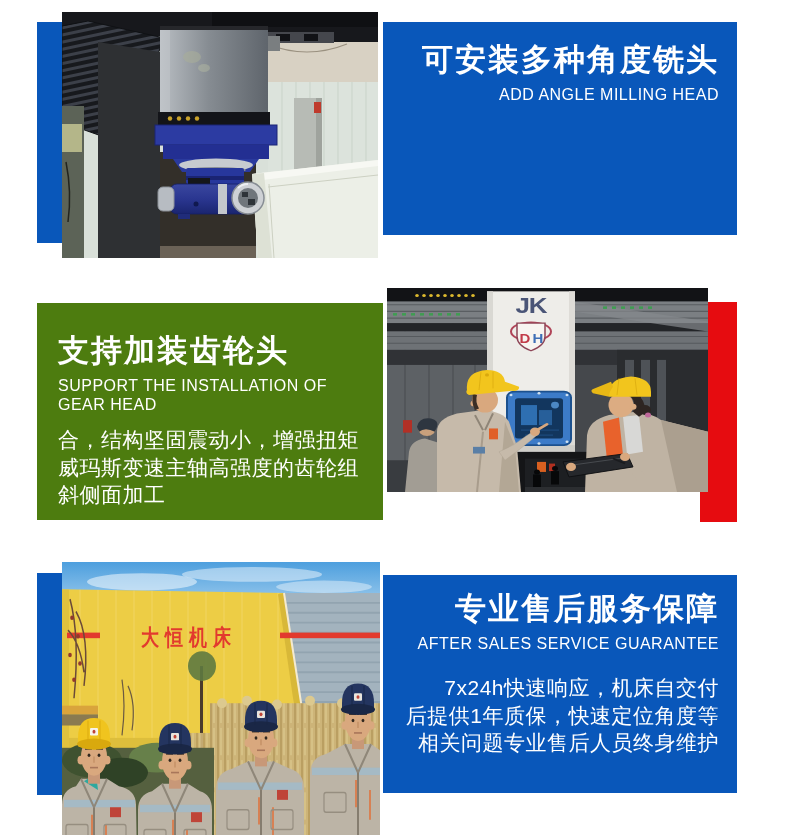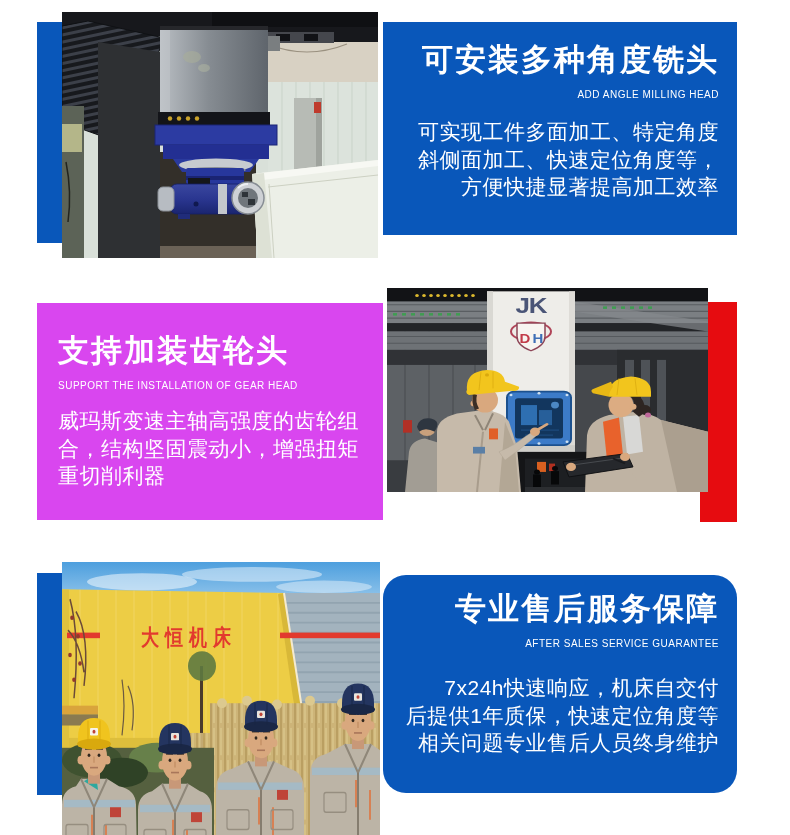--- a/index.html
+++ b/index.html
@@ -5,39 +5,39 @@
   html,body{margin:0;padding:0;background:#ffffff;}
   .stage{position:relative;width:790px;height:835px;background:#fff;overflow:hidden;
          font-family:"Liberation Sans","DejaVu Sans",sans-serif;}
   .abs{position:absolute;}
   .accent-blue{background:#0957ba;}
   .accent-red{background:#e60c10;}
   .photo{overflow:hidden;}
   .photo svg{display:block;width:100%;height:100%;}
   .panel{box-sizing:border-box;color:#ffffff;}
   .panel-blue{background:#0957ba;}
-  .panel-red{background:#d946ef;}
+  .panel-red{background:#4d7c0f;}
   .t-right{text-align:right;}
   .t-left{text-align:left;}
   .title{font-weight:bold;font-size:31px;line-height:39px;letter-spacing:2px;}
-  .subtitle{font-size:10px;line-height:19px;letter-spacing:0.5px;margin-top:6px;}
+  .subtitle{font-size:16px;line-height:19px;letter-spacing:0.5px;margin-top:6px;}
   .bodytext{font-size:21px;line-height:27.5px;letter-spacing:0.5px;margin-top:14px;}
   
   #a1{left:37px;top:22px;width:30px;height:221px;}
   #p1{left:62px;top:12px;width:316px;height:246px;}
   #t1{left:383px;top:22px;width:354px;height:213px;padding:18px 18px 0 14px;}
   
   #t2{left:37px;top:303px;width:346px;height:217px;padding:28px 8px 0 21px;}
   #t2 .bodytext{margin-top:12px;}
   #p2{left:387px;top:288px;width:321px;height:204px;}
   #a2{left:700px;top:302px;width:37px;height:220px;}
   
   #a3{left:37px;top:573px;width:30px;height:222px;}
   #p3{left:62px;top:562px;width:318px;height:301px;}
-  #t3{left:383px;top:575px;width:354px;height:218px;padding:14px 18px 0 14px;border-radius:23px;}
+  #t3{left:383px;top:575px;width:354px;height:218px;padding:14px 18px 0 14px;}
   #t3 .bodytext{margin-top:21px;}
 </style>
 </head>
 <body>
 
 <div class="stage">
 
   <div id="a1" class="abs accent-blue"></div>
 
   <figure id="p1" class="abs photo" style="margin:0">
@@ -135,34 +135,29 @@
         <rect x="180" y="180" width="6" height="5" fill="#2e3339"></rect>
         <rect x="186" y="187" width="7" height="6" fill="#2e3339"></rect>
         <path d="M176,176 a14,14 0 0 1 10,-4" stroke="#eef0f2" stroke-width="2" fill="none"></path>
       </g>
     </svg>
   </figure>
 
   <div id="t1" class="abs panel panel-blue t-right">
     <div class="title">可安装多种角度铣头</div>
     <div class="subtitle">ADD ANGLE MILLING HEAD</div>
-    <div class="bodytext">
-      <div>可实现工件多面加工、特定角度</div>
-      <div>斜侧面加工、快速定位角度等，</div>
-      <div>方便快捷显著提高加工效率</div>
-    </div>
   </div>
 
   <div id="t2" class="abs panel panel-red t-left">
     <div class="title">支持加装齿轮头</div>
     <div class="subtitle">SUPPORT THE INSTALLATION OF GEAR HEAD</div>
     <div class="bodytext">
+      <div>合，结构坚固震动小，增强扭矩</div>
       <div>威玛斯变速主轴高强度的齿轮组</div>
-      <div>合，结构坚固震动小，增强扭矩</div>
-      <div>重切削利器</div>
+      <div>斜侧面加工</div>
     </div>
   </div>
 
   <div id="a2" class="abs accent-red"></div>
 
   <figure id="p2" class="abs photo" style="margin:0">
     <svg viewBox="0 0 321 244" preserveAspectRatio="none">
       <rect width="321" height="244" fill="#45484c"></rect>
       <g>
         <rect x="0" y="14" width="103" height="230" fill="#5d6165"></rect>

